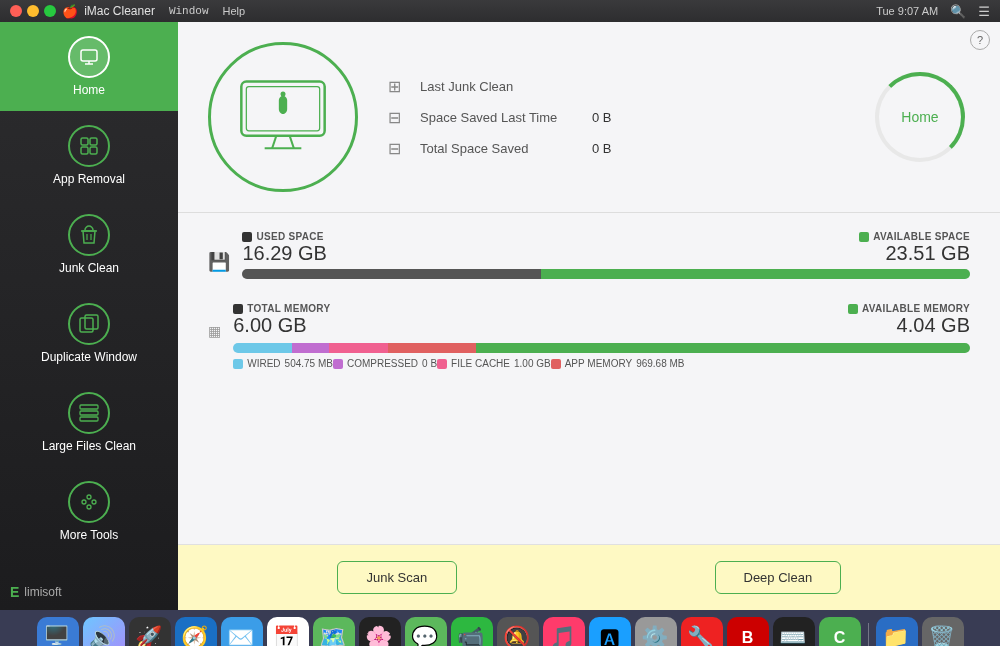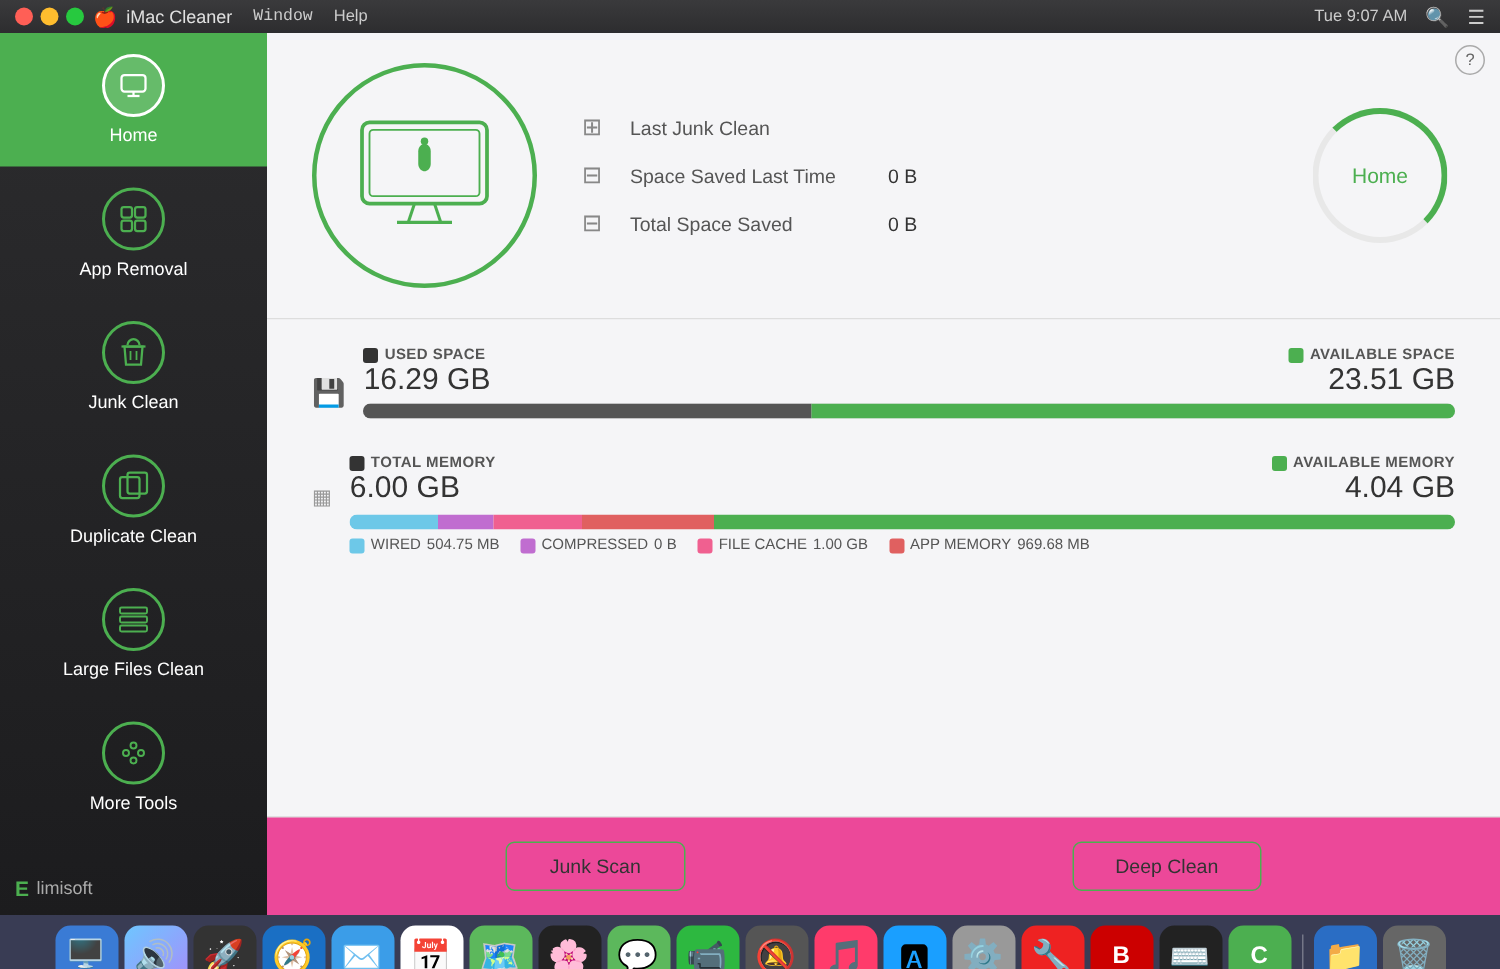--- a/index.html
+++ b/index.html
@@ -300,21 +300,20 @@
       display: flex;
       margin: 6px 0 5px;
     }
     .memory-bar-wired { background: #6dc8e8; }
     .memory-bar-compressed { background: #c06dd0; }
     .memory-bar-filecache { background: #f06090; }
     .memory-bar-appmemory { background: #e06060; }
     .memory-bar-available { background: #4caf50; flex: 1; }
     .memory-legend {
       display: flex;
-      gap: 14px;
       flex-wrap: wrap;
       margin-top: 4px;
     }
     .legend-item {
       display: flex;
       align-items: center;
       gap: 4px;
       font-size: 10px;
       color: #555;
     }
@@ -327,21 +326,21 @@
     .legend-dot.compressed { background: #c06dd0; }
     .legend-dot.filecache { background: #f06090; }
     .legend-dot.appmemory { background: #e06060; }
 
     
     .action-buttons {
       display: flex;
       justify-content: space-around;
       align-items: center;
       padding: 16px 30px;
-      background: #ec4899;
+      background: #fef9c3;
       border-top: 1px solid #e0e0e0;
       margin-top: auto;
     }
     .action-btn {
       background: transparent;
       border: 1.5px solid #4caf50;
       color: #333;
       padding: 8px 28px;
       border-radius: 6px;
       font-size: 13px;
@@ -458,21 +457,21 @@
       <span class="sidebar-item-label">Junk Clean</span>
     </div>
 
     <div class="sidebar-item">
       <div class="sidebar-item-icon">
         <svg width="22" height="22" viewBox="0 0 22 22" fill="none" xmlns="http://www.w3.org/2000/svg">
           <rect x="2" y="5" width="13" height="14" rx="1.5" stroke="#4caf50" stroke-width="1.5" fill="none"></rect>
           <rect x="7" y="2" width="13" height="14" rx="1.5" stroke="#4caf50" stroke-width="1.5" fill="none"></rect>
         </svg>
       </div>
-      <span class="sidebar-item-label">Duplicate Clean</span>
+      <span class="sidebar-item-label">Duplicate Window</span>
     </div>
 
     <div class="sidebar-item">
       <div class="sidebar-item-icon">
         <svg width="22" height="22" viewBox="0 0 22 22" fill="none" xmlns="http://www.w3.org/2000/svg">
           <rect x="2" y="3" width="18" height="4" rx="1" stroke="#4caf50" stroke-width="1.3" fill="none"></rect>
           <rect x="2" y="9" width="18" height="4" rx="1" stroke="#4caf50" stroke-width="1.3" fill="none"></rect>
           <rect x="2" y="15" width="18" height="4" rx="1" stroke="#4caf50" stroke-width="1.3" fill="none"></rect>
         </svg>
       </div>

